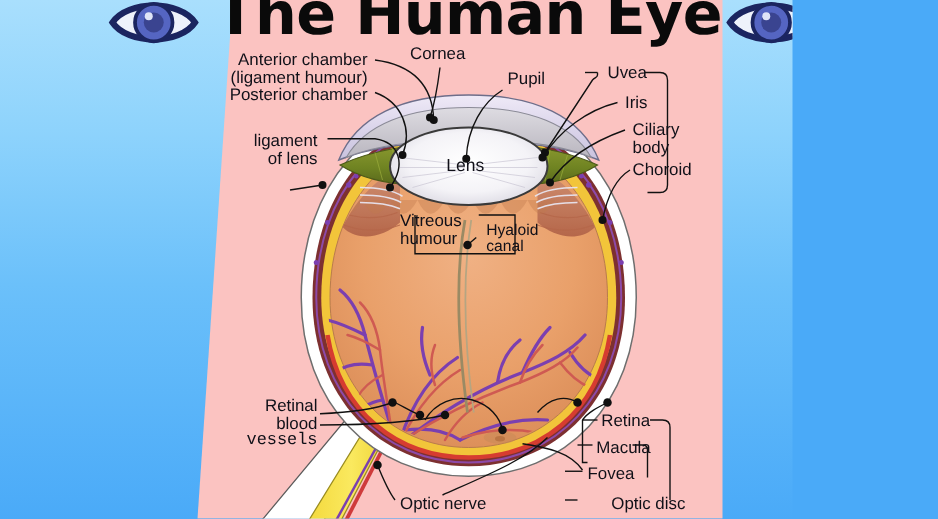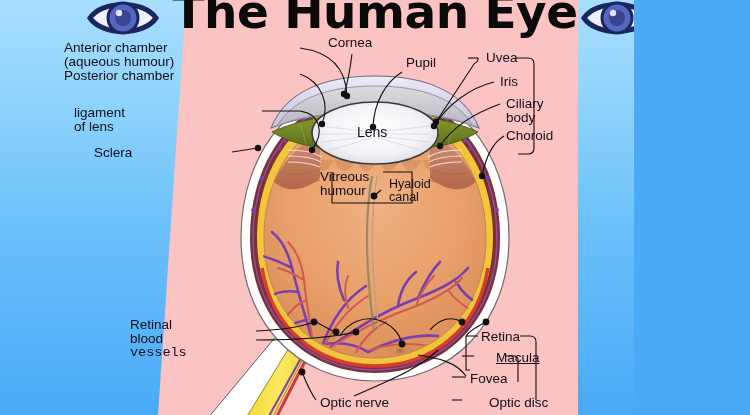--- a/index.html
+++ b/index.html
@@ -34,21 +34,21 @@
   #eye-logo-right{left:580px;}
 
   
   .lbl{
     color:#101018;
     font-size:13.5px;
     line-height:13.5px;
     white-space:pre;
     font-family:"Liberation Sans",sans-serif;
   }
-  .lbl.r{text-align:left;}
+  .lbl.r{text-align:right;}
   .lbl.small{font-size:12.5px;line-height:13px;}
 </style>
 </head>
 <body>
 
 <div id="stage">
 
   <svg class="abs" id="pink-panel" width="750" height="415" viewBox="0 0 750 415">
     <path d="M186,0 L578,0 L578,415 L158,415 Z" fill="#fbc3c1"></path>
   </svg>
@@ -319,27 +319,26 @@
   <svg class="abs eye-logo" id="eye-logo-right" width="74" height="48" viewBox="0 0 74 48">
     <path d="M4,24 C16,6 58,6 70,24 C58,42 16,42 4,24 Z" fill="#eef2fb" stroke="#1b2560" stroke-width="5"></path>
     <circle cx="37" cy="24" r="15" fill="#5565c2" stroke="#1b2560" stroke-width="3"></circle>
     <circle cx="37" cy="24" r="8" fill="#3a4490"></circle>
     <circle cx="33" cy="19" r="3.2" fill="#dfe4f7"></circle>
   </svg>
 
   <div class="abs" id="title">The Human Eye</div>
 
   <div class="abs lbl r" style="left:64px;top:41px;width:230px;">Anterior chamber</div>
-  <div class="abs lbl r" style="left:64px;top:55px;width:230px;">(aqueous humour)</div>
+  <div class="abs lbl r" style="left:64px;top:55px;width:230px;">(ligament humour)</div>
   <div class="abs lbl r" style="left:64px;top:69px;width:230px;">Posterior chamber</div>
 
   <div class="abs lbl r" style="left:74px;top:120px;width:180px;">of lens</div>
   <div class="abs lbl r" style="left:74px;top:106px;width:180px;">ligament</div>
 
-  <div class="abs lbl r" style="left:94px;top:146px;width:130px;">Sclera</div>
 
   <div class="abs lbl" style="left:328px;top:36px;">Cornea</div>
   <div class="abs lbl" style="left:406px;top:56px;">Pupil</div>
   <div class="abs lbl" style="left:357px;top:126px;font-size:14px;">Lens</div>
 
   <div class="abs lbl" style="left:486px;top:51px;">Uvea</div>
   <div class="abs lbl" style="left:500px;top:75px;">Iris</div>
   <div class="abs lbl" style="left:506px;top:97px;">Ciliary</div>
   <div class="abs lbl" style="left:506px;top:111px;">body</div>
   <div class="abs lbl" style="left:506px;top:129px;">Choroid</div>
@@ -348,19 +347,19 @@
   <div class="abs lbl" style="left:320px;top:184px;">humour</div>
 
   <div class="abs lbl small" style="left:389px;top:178px;">Hyaloid</div>
   <div class="abs lbl small" style="left:389px;top:191px;">canal</div>
 
   <div class="abs lbl r" style="left:130px;top:332px;width:124px;">blood</div>
   <div class="abs lbl r" style="left:130px;top:318px;width:124px;">Retinal</div>
   <div class="abs lbl r" style="left:130px;top:346px;width:124px;font-family:Liberation Mono, monospace;">vessels</div>
 
   <div class="abs lbl" style="left:481px;top:330px;">Retina</div>
-  <div class="abs lbl" style="left:496px;top:351px;text-decoration:underline;">Macula</div>
+  <div class="abs lbl" style="left:477px;top:351px;">Macula</div>
   <div class="abs lbl" style="left:470px;top:372px;">Fovea</div>
 
   <div class="abs lbl" style="left:320px;top:396px;">Optic nerve</div>
   <div class="abs lbl" style="left:465px;top:396px;margin-left:24px;">Optic disc</div>
 
 </div>
 
 </body></html>

